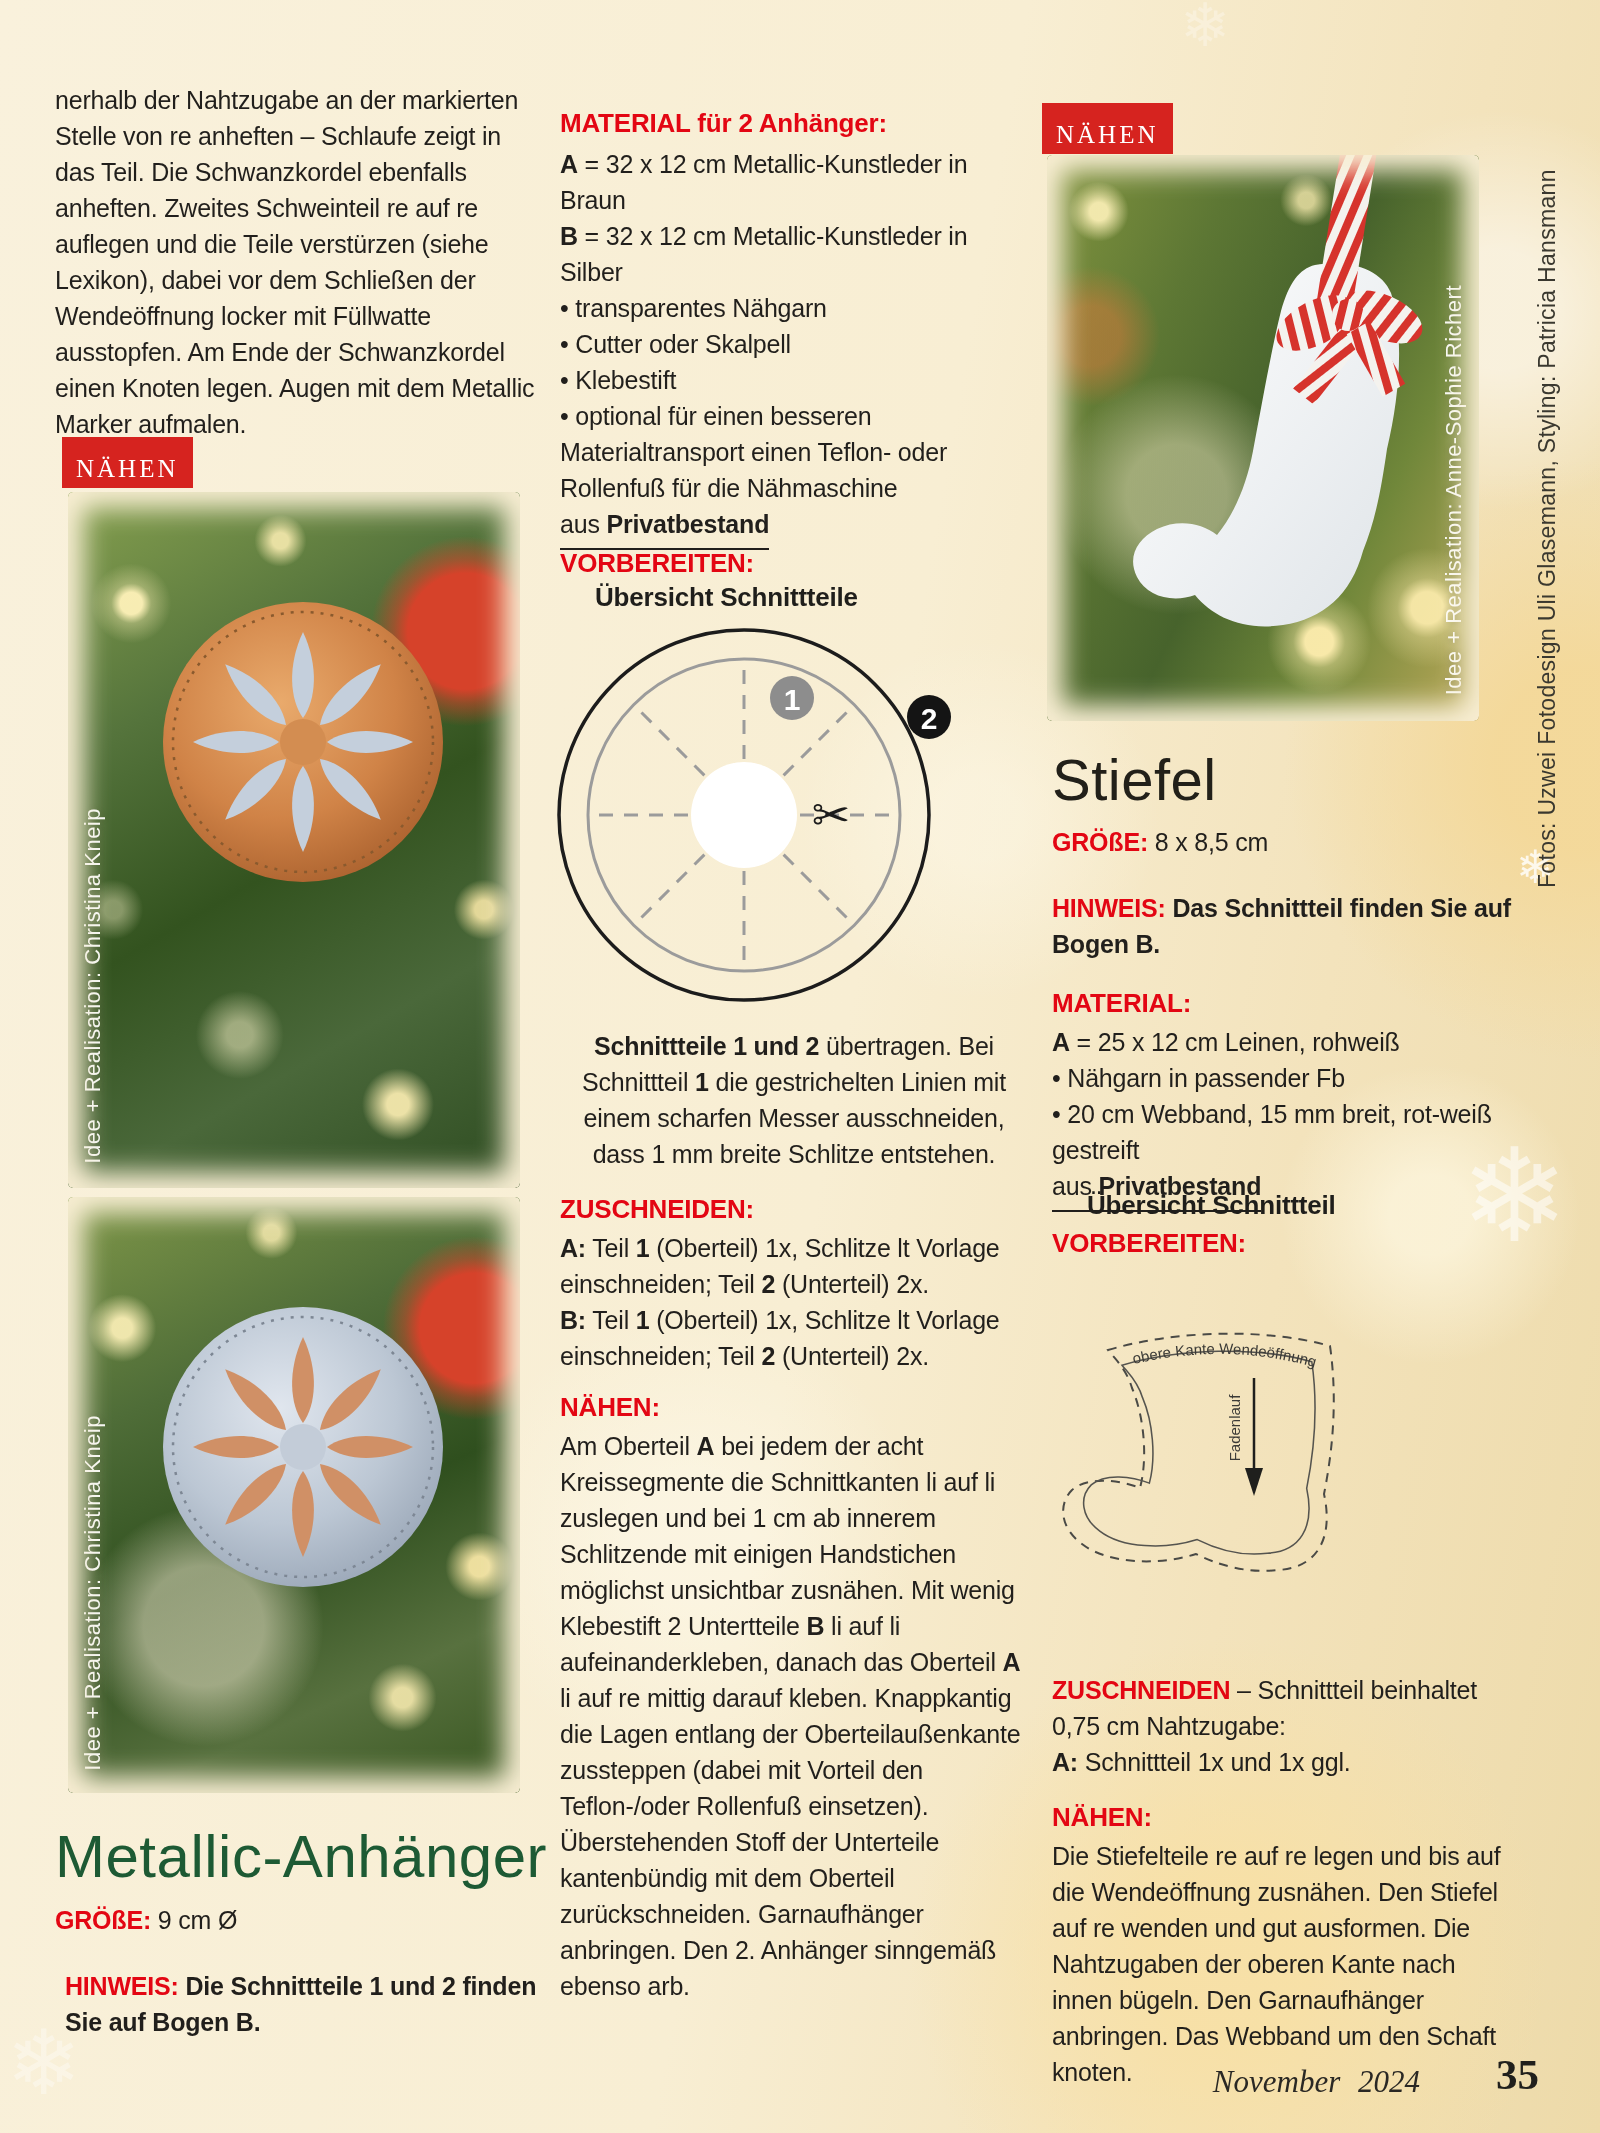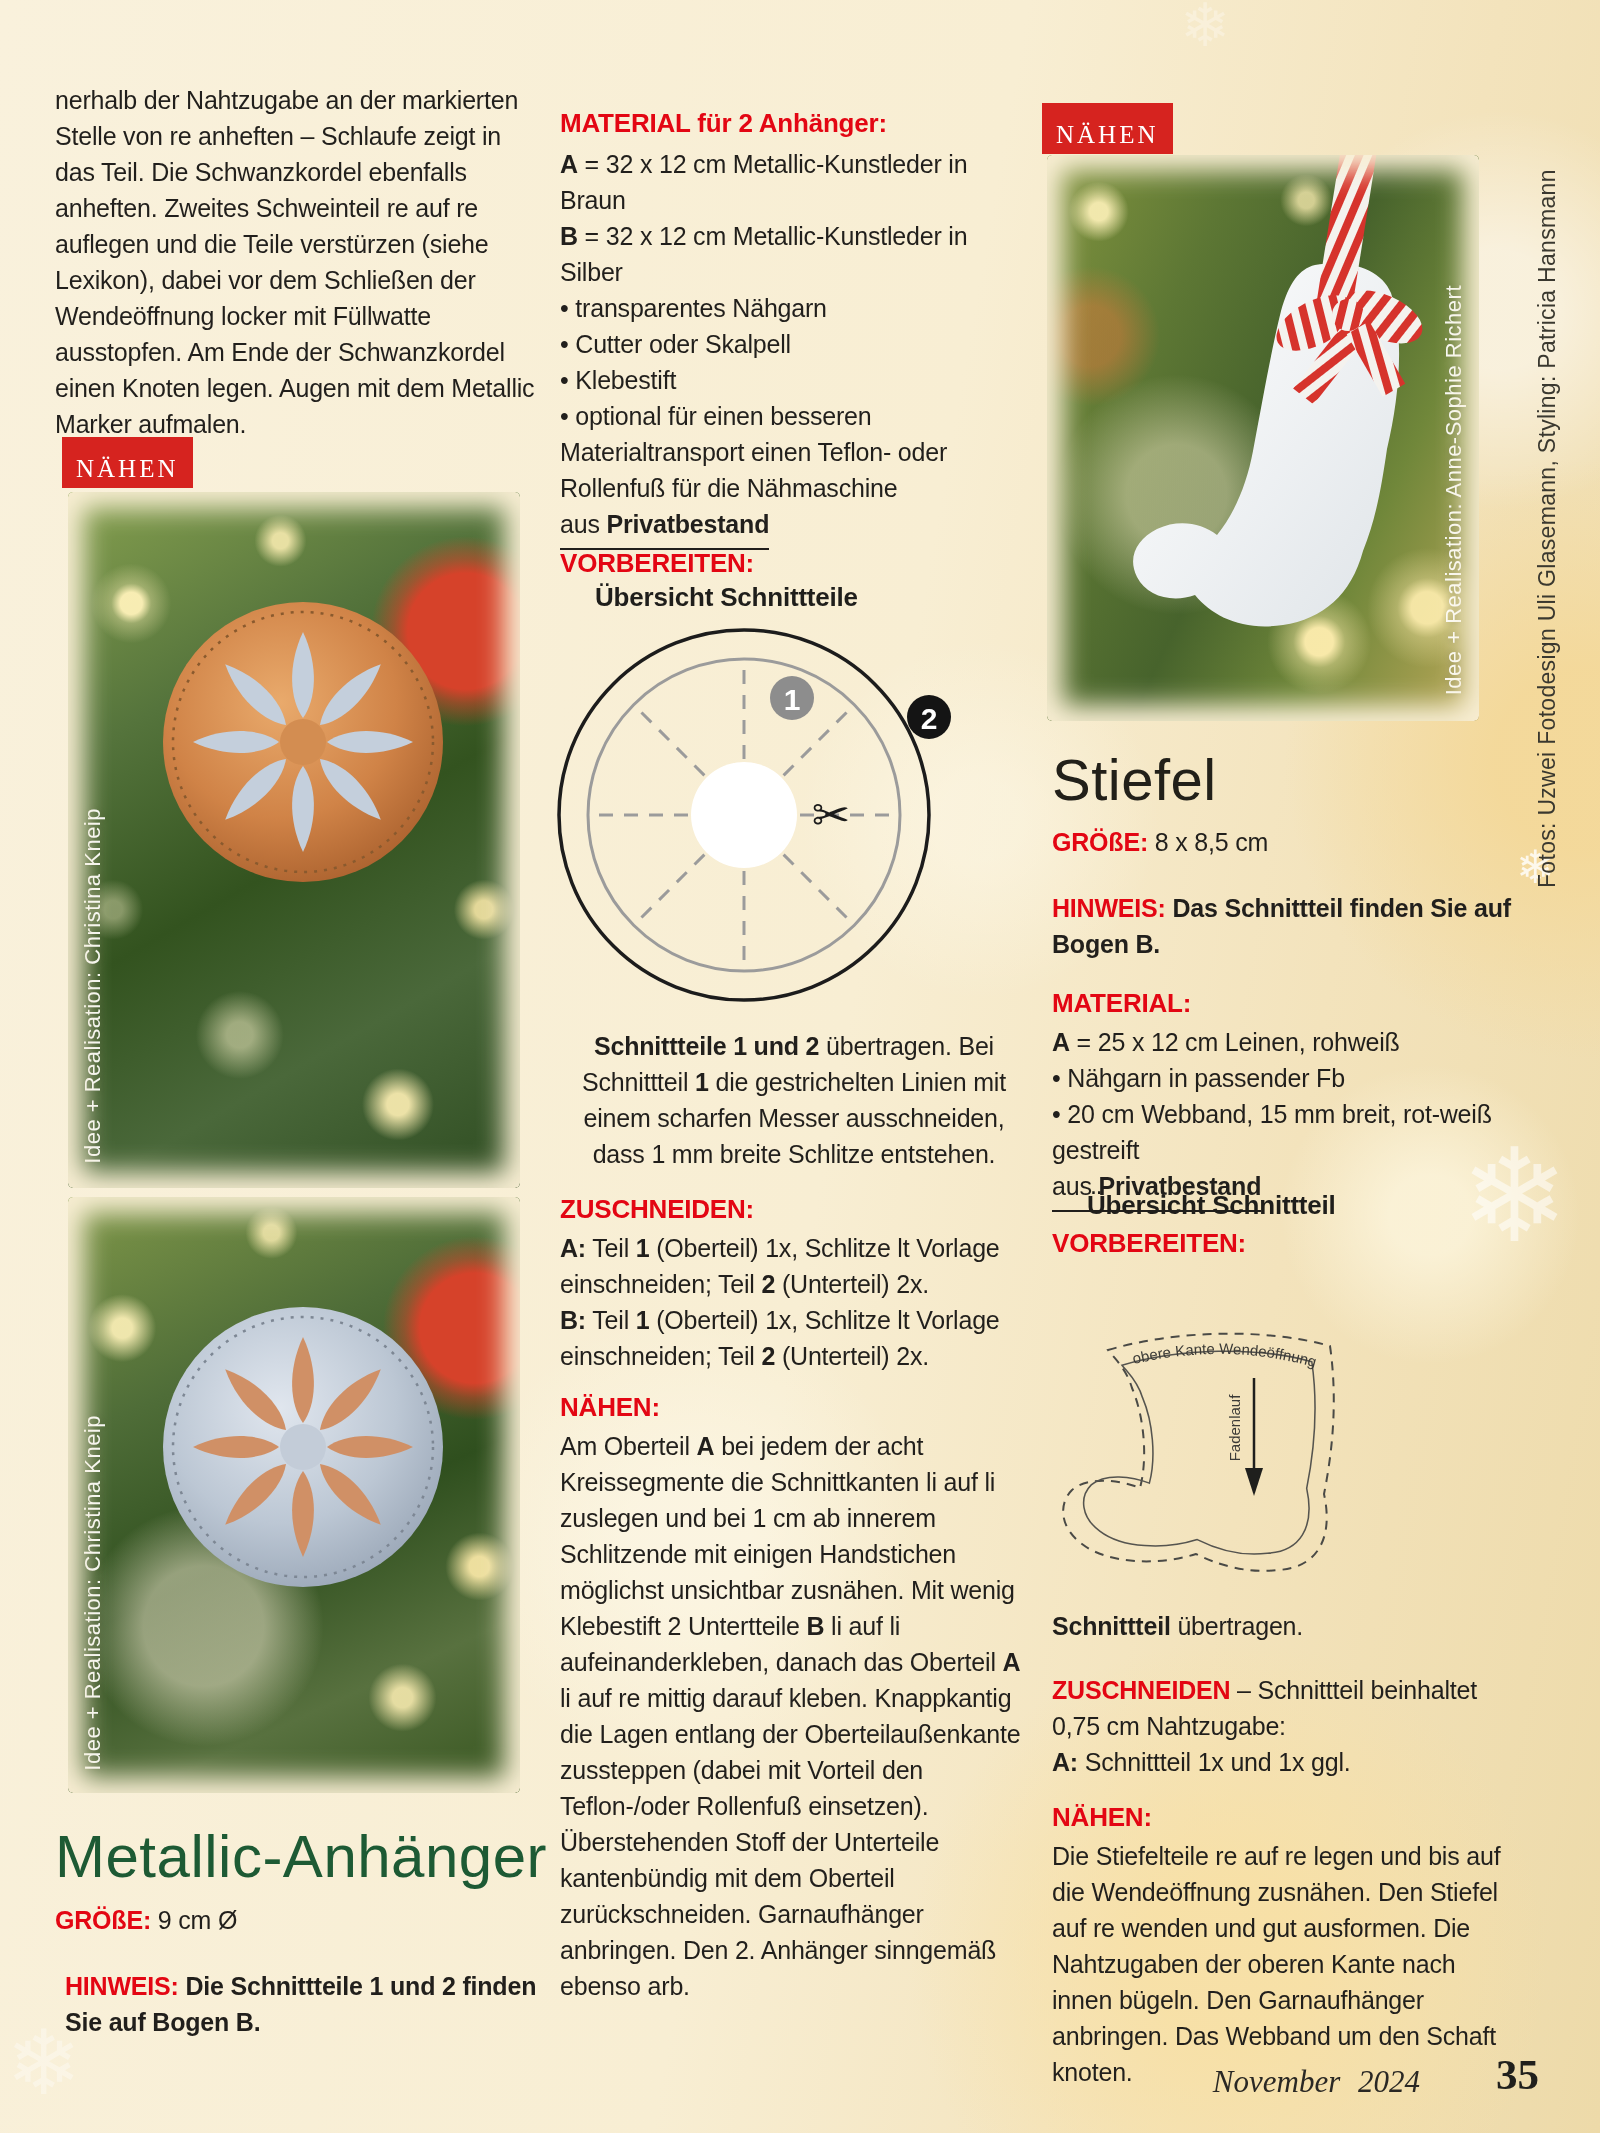--- a/index.html
+++ b/index.html
@@ -262,23 +262,20 @@
   <svg class="abs" style="left:1046px;top:1296px;" width="330" height="300" viewBox="0 0 330 300">
     <path d="M62,54 C130,34 220,32 284,50 C292,106 286,158 278,198 C288,244 270,272 232,274 C200,278 170,268 150,258 C112,270 62,268 36,248 C14,232 12,208 26,194 C42,180 74,184 94,192 C102,162 98,120 86,92 C80,72 68,62 62,54 Z" fill="none" stroke="#4a4a46" stroke-width="2" stroke-dasharray="9 7"></path>
     <path d="M62,54 C130,34 220,32 284,50 C292,106 286,158 278,198 C288,244 270,272 232,274 C200,278 170,268 150,258 C112,270 62,268 36,248 C14,232 12,208 26,194 C42,180 74,184 94,192 C102,162 98,120 86,92 C80,72 68,62 62,54 Z" fill="none" stroke="#55544f" stroke-width="1.8" transform="translate(23,23) scale(0.855)"></path>
     <path id="bootTopArc" d="M80,70 Q182,44 278,74" fill="none" stroke="none"></path>
     <text font-size="15" fill="#3c3b37"><textPath href="#bootTopArc" startOffset="4%">obere Kante Wendeöffnung</textPath></text>
     <line x1="208" y1="82" x2="208" y2="178" stroke="#1f1f1d" stroke-width="2.5"></line>
     <polygon points="199,172 217,172 208,200" fill="#1f1f1d"></polygon>
     <text x="194" y="132" transform="rotate(-90 194 132)" text-anchor="middle" font-size="15" fill="#3c3b37">Fadenlauf</text>
   </svg>
 
-  <div class="abs body-text" style="left:1052px;top:1608px;width:466px;">
-    <span class="b">Schnittteil</span><span> übertragen.</span>
-  </div>
 
   <div class="abs body-text" style="left:1052px;top:1672px;width:466px;">
     <p><span class="red">ZUSCHNEIDEN</span><span> – Schnittteil beinhaltet 0,75 cm Nahtzugabe:</span></p>
     <p><span class="b">A:</span><span> Schnittteil 1x und 1x ggl.</span></p>
   </div>
 
   <div class="abs heading" style="left:1052px;top:1802px;">NÄHEN:</div>
 
   <div class="abs body-text" style="left:1052px;top:1838px;width:470px;">
     <p>Die Stiefelteile re auf re legen und bis auf die Wendeöffnung zusnähen. Den Stiefel auf re wenden und gut ausformen. Die Nahtzugaben der oberen Kante nach innen bügeln. Den Garnaufhänger anbringen. Das Webband um den Schaft knoten.</p>

